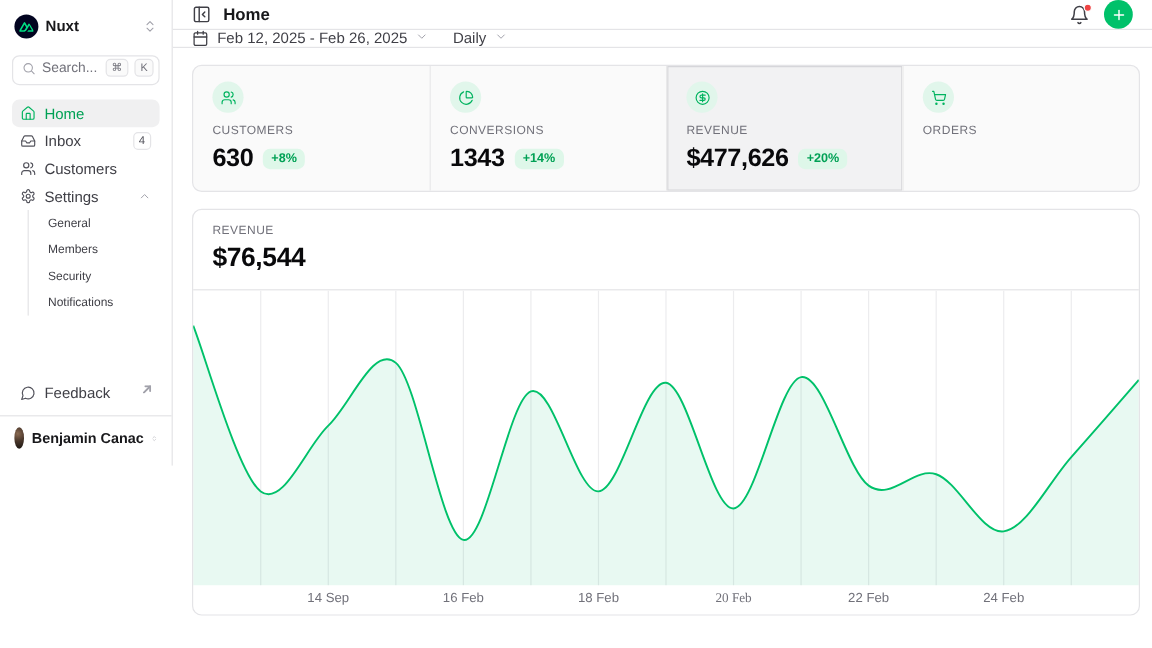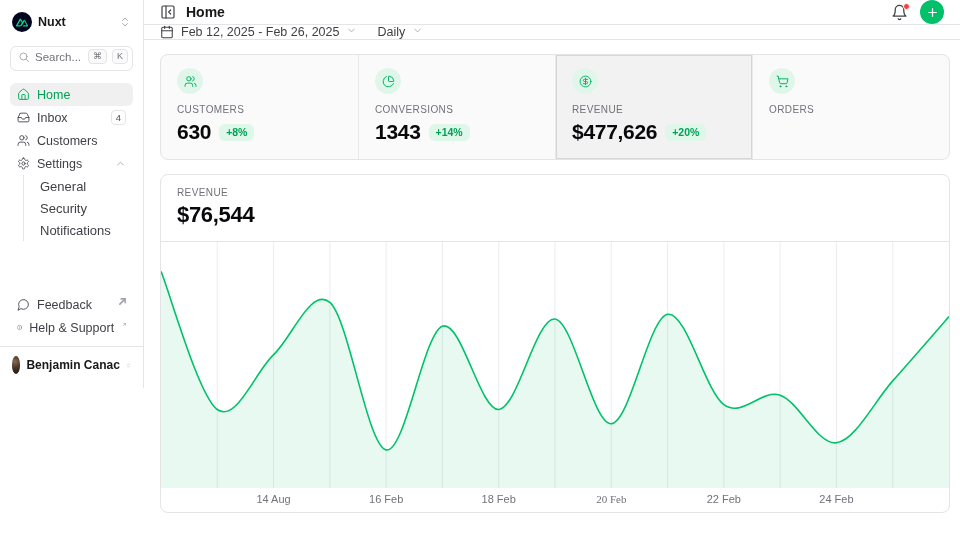--- a/index.html
+++ b/index.html
@@ -23,21 +23,21 @@
     border:1px solid #e4e4e7; background:#fafafa; border-radius:4px; padding:1px 4px; line-height:1.2; }
   nav { margin-top:12px; display:flex; flex-direction:column; }
   .nav-item { display:flex; align-items:center; gap:7px; height:23px; border-radius:6px;
     padding:0 7px; font-size:12.5px; color:#3f3f46; cursor:pointer; }
   .nav-item .lbl { flex:1; white-space:nowrap; }
   .nav-item.active { background:#f0f0f1; color:#00a155; font-weight:500; }
   .nav-item.active .icn { stroke:#00b35f; }
   .badge-count { font-size:9.5px; color:#52525b; border:1px solid #e4e4e7; border-radius:4px;
     padding:0px 4px; line-height:1.4; background:#fff; }
   .subnav { margin-left:13px; border-left:1px solid #e4e4e7; display:flex; flex-direction:column; }
-  .sub-item { height:22px; display:flex; align-items:center; padding-left:16px; font-size:13px;
+  .sub-item { height:22px; display:flex; align-items:center; padding-left:16px; font-size:10px;
     color:#3f3f46; cursor:pointer; white-space:nowrap; }
   .spacer { flex:1; }
   .side-foot { display:flex; flex-direction:column; }
   .ext-arrow { margin-left:2px; margin-bottom:6px; }
   .side-divider { border-top:1px solid #e4e4e7; margin:7px -10px 0; }
   .user-row { display:flex; align-items:center; gap:6px; height:30px; margin-top:3px; padding:0 2px; cursor:pointer; }
   .avatar { width:18px; height:18px; border-radius:50%;
     background:radial-gradient(circle at 35% 30%, #8a6a52 0%, #4a372b 45%, #17130f 100%); }
   .user-name { font-size:12px; font-weight:600; flex:1; white-space:nowrap; }
 
@@ -146,45 +146,34 @@
             <path d="M12.22 2h-.44a2 2 0 0 0-2 2v.18a2 2 0 0 1-1 1.73l-.43.25a2 2 0 0 1-2 0l-.15-.08a2 2 0 0 0-2.73.73l-.22.38a2 2 0 0 0 .73 2.73l.15.1a2 2 0 0 1 1 1.72v.51a2 2 0 0 1-1 1.74l-.15.09a2 2 0 0 0-.73 2.73l.22.38a2 2 0 0 0 2.73.73l.15-.08a2 2 0 0 1 2 0l.43.25a2 2 0 0 1 1 1.73V20a2 2 0 0 0 2 2h.44a2 2 0 0 0 2-2v-.18a2 2 0 0 1 1-1.73l.43-.25a2 2 0 0 1 2 0l.15.08a2 2 0 0 0 2.73-.73l.22-.39a2 2 0 0 0-.73-2.73l-.15-.08a2 2 0 0 1-1-1.74v-.5a2 2 0 0 1 1-1.74l.15-.09a2 2 0 0 0 .73-2.73l-.22-.38a2 2 0 0 0-2.73-.73l-.15.08a2 2 0 0 1-2 0l-.43-.25a2 2 0 0 1-1-1.73V4a2 2 0 0 0-2-2z"></path>
             <circle cx="12" cy="12" r="3"></circle>
           </svg>
         <span class="lbl">Settings</span>
         <svg class="icn icn-muted" width="11" height="11" viewBox="0 0 24 24">
             <path d="m18 15-6-6-6 6"></path>
           </svg>
       </div>
       <div class="subnav">
         <div class="sub-item">General</div>
+        <div class="sub-item">Members</div>
         <div class="sub-item">Security</div>
         <div class="sub-item">Notifications</div>
       </div>
     </nav>
 
     <div class="spacer"></div>
 
     <div class="side-foot">
       <div class="nav-item">
         <svg class="icn" width="13" height="13" viewBox="0 0 24 24">
             <path d="M7.9 20A9 9 0 1 0 4 16.1L2 22Z"></path>
           </svg>
         <span class="lbl">Feedback</span>
-        <svg class="icn icn-muted ext-arrow" width="7" height="7" viewBox="0 0 8 8">
-            <path d="M1 7 7 1"></path>
-            <path d="M2.5 1H7v4.5"></path>
-          </svg>
-      </div>
-      <div class="nav-item">
-        <svg class="icn" width="13" height="13" viewBox="0 0 24 24">
-            <circle cx="12" cy="12" r="10"></circle>
-            <path d="M12 16v-4"></path>
-            <path d="M12 8h.01"></path>
-          </svg>
-        <span class="lbl">Help &amp; Support</span>
         <svg class="icn icn-muted ext-arrow" width="7" height="7" viewBox="0 0 8 8">
             <path d="M1 7 7 1"></path>
             <path d="M2.5 1H7v4.5"></path>
           </svg>
       </div>
       <div class="side-divider"></div>
       <div class="user-row">
         <span class="avatar"></span>
         <span class="user-name">Benjamin Canac</span>
         <svg class="icn icn-muted" width="11" height="11" viewBox="0 0 24 24">
@@ -317,21 +306,21 @@
               <line x1="507.8571428571429" x2="507.8571428571429" y1="0" y2="246" stroke="#ececee" stroke-width="1"></line>
               <line x1="564.2857142857143" x2="564.2857142857143" y1="0" y2="246" stroke="#ececee" stroke-width="1"></line>
               <line x1="620.7142857142858" x2="620.7142857142858" y1="0" y2="246" stroke="#ececee" stroke-width="1"></line>
               <line x1="677.1428571428571" x2="677.1428571428571" y1="0" y2="246" stroke="#ececee" stroke-width="1"></line>
               <line x1="733.5714285714286" x2="733.5714285714286" y1="0" y2="246" stroke="#ececee" stroke-width="1"></line>
               <path d="M0,29.4C9.4,52.4 37.6,153.6 56.4,167.5C75.2,181.3 94.0,130.6 112.9,112.7C131.7,94.9 150.5,44.5 169.3,60.4C188.1,76.2 206.9,204.0 225.7,207.9C244.5,211.9 263.3,90.9 282.1,84.2C301.0,77.4 319.8,168.6 338.6,167.5C357.4,166.3 376.2,74.6 395.0,77.0C413.8,79.4 432.6,182.5 451.4,181.7C470.2,180.9 489.0,75.4 507.9,72.3C526.7,69.1 545.5,149.2 564.3,162.7C583.1,176.2 601.9,146.8 620.7,153.2C639.5,159.5 658.3,203.2 677.1,200.8C696.0,198.4 714.8,159.9 733.6,138.9C752.4,117.9 780.6,85.4 790.0,74.6L790,246L0,246Z" fill="rgba(0,193,106,0.09)" stroke="none"></path>
               <path d="M0,29.4C9.4,52.4 37.6,153.6 56.4,167.5C75.2,181.3 94.0,130.6 112.9,112.7C131.7,94.9 150.5,44.5 169.3,60.4C188.1,76.2 206.9,204.0 225.7,207.9C244.5,211.9 263.3,90.9 282.1,84.2C301.0,77.4 319.8,168.6 338.6,167.5C357.4,166.3 376.2,74.6 395.0,77.0C413.8,79.4 432.6,182.5 451.4,181.7C470.2,180.9 489.0,75.4 507.9,72.3C526.7,69.1 545.5,149.2 564.3,162.7C583.1,176.2 601.9,146.8 620.7,153.2C639.5,159.5 658.3,203.2 677.1,200.8C696.0,198.4 714.8,159.9 733.6,138.9C752.4,117.9 780.6,85.4 790.0,74.6" fill="none" stroke="#00C16A" stroke-width="1.6"></path>
             </svg>
         </div>
         <div class="x-axis" id="x-axis">
-            <span class="x-tick" style="left: 14.2857%;">14 Aug</span>
+            <span class="x-tick" style="left: 14.2857%;">14 Sep</span>
             <span class="x-tick" style="left: 28.5714%;">16 Feb</span>
             <span class="x-tick" style="left: 42.8571%;">18 Feb</span>
             <span class="x-tick" style="left: 57.1429%; font-family: Liberation Serif, serif;">20 Feb</span>
             <span class="x-tick" style="left: 71.4286%;">22 Feb</span>
             <span class="x-tick" style="left: 85.7143%;">24 Feb</span>
           </div>
       </div>
 
     </div>
   </main>

